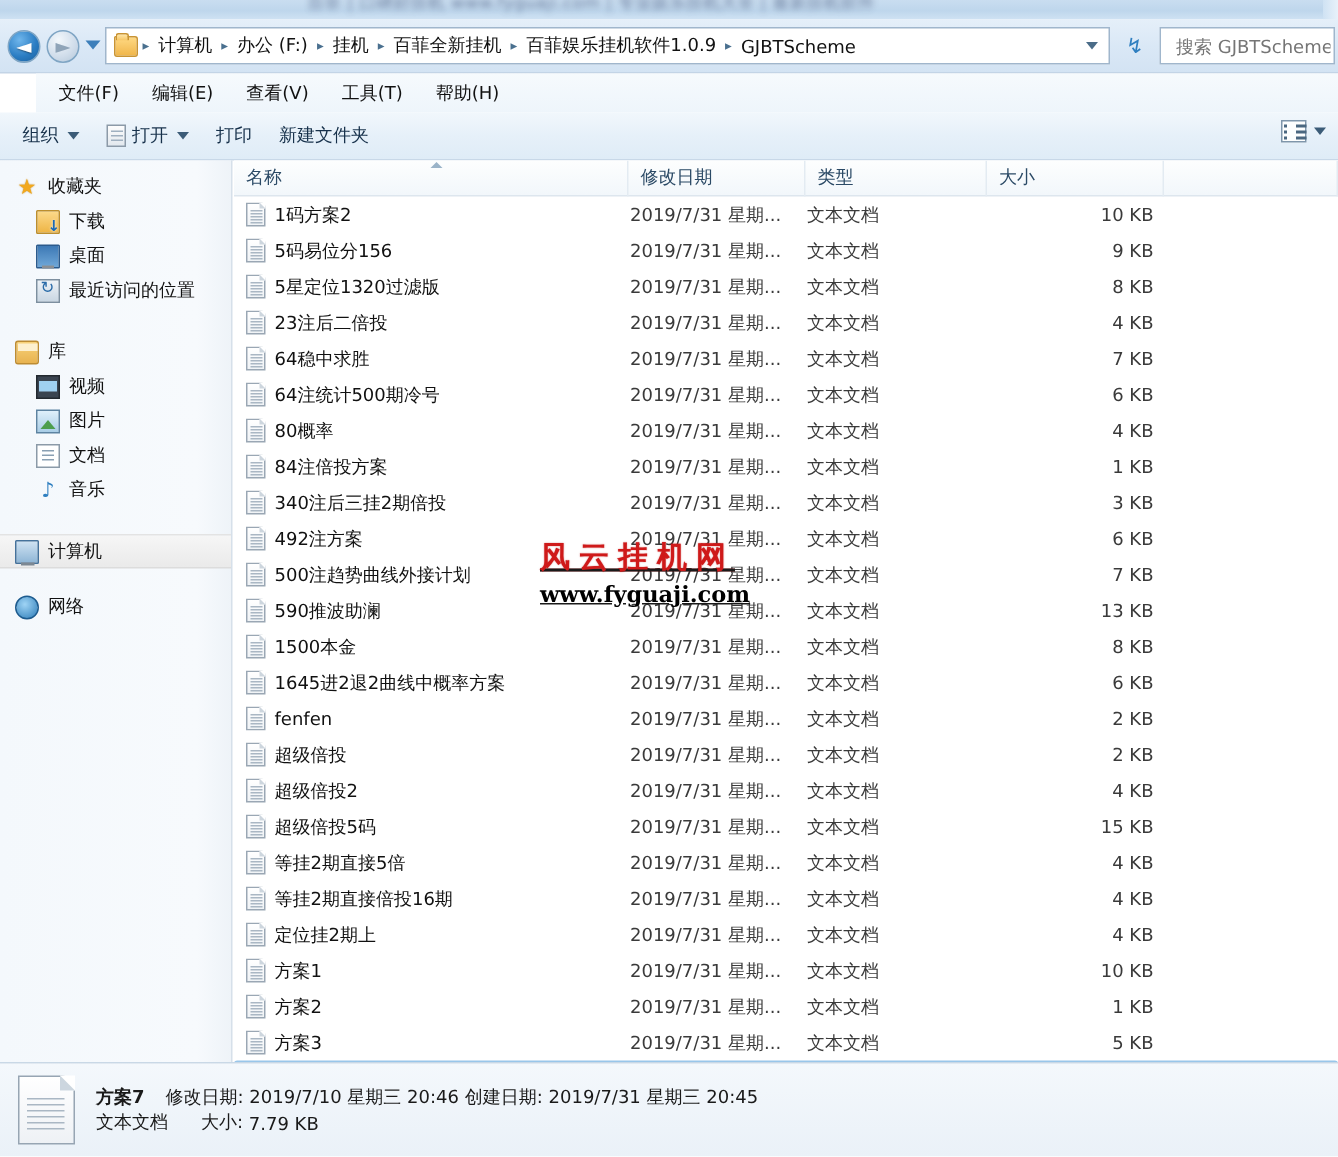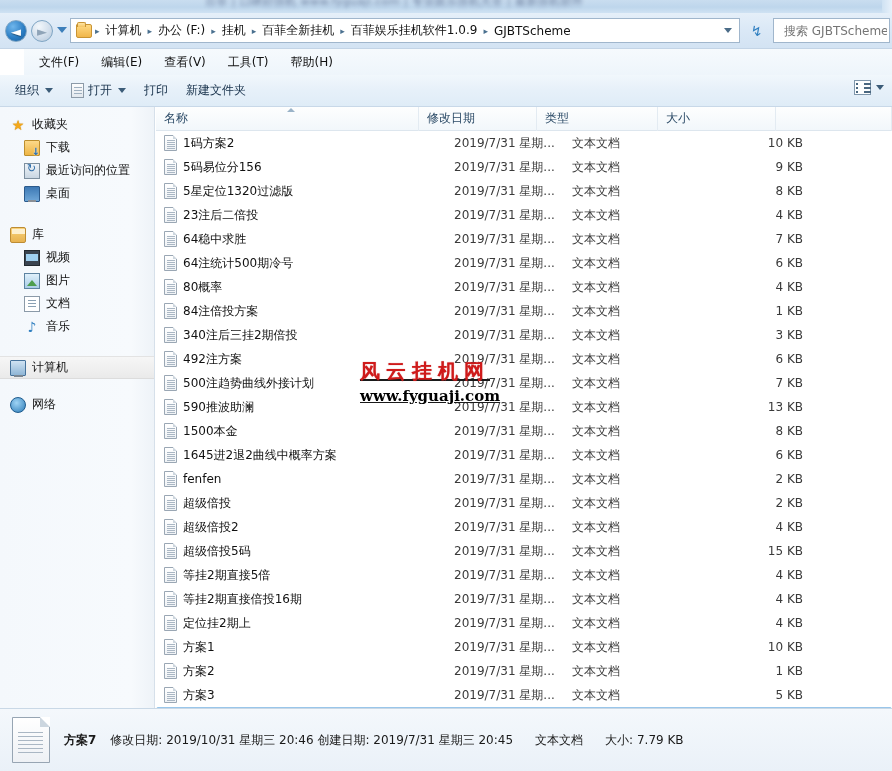--- a/index.html
+++ b/index.html
@@ -207,21 +207,21 @@
   .rows { height: 577px; overflow: hidden; }
   .row {
     height: 24px; display: flex; align-items: center; font-size: 12px; color: #111;
     border: 1px solid transparent;
   }
   .row.selected {
     background: linear-gradient(to bottom,#e2eefb 0%,#cfe3f7 100%);
     border: 1px solid #99c6ea; border-radius: 2px;
   }
   .c-name { width: 263px; display:flex; align-items:center; gap:6px; padding-left:7px; overflow:hidden; white-space:nowrap;}
-  .c-date { width: 118px; color:#3a3a3a;margin-left:34px; }
+  .c-date { width: 118px; color:#3a3a3a; }
   .c-type { width: 121px; color:#3a3a3a; }
   .c-size { width: 110px; text-align:right; color:#3a3a3a; }
   .txtico {
     width: 13px; height: 16px; flex: 0 0 auto; position: relative;
     background: linear-gradient(to bottom,#ffffff,#f0f3f6);
     border: 1px solid #9aa7b4; border-radius: 0 3px 0 0;
   }
   .txtico::before{
     content:""; position:absolute; right:-1px; top:-1px;
     width:0;height:0;border-left:4px solid #cdd6de; border-top:4px solid #fff;
@@ -260,21 +260,21 @@
   }
   .bigico::before{
     content:""; position:absolute; right:-1px; top:-1px;
     width:0;height:0;border-left:10px solid #ccd6df;border-top:10px solid #fff;
   }
   .bigico::after{
     content:""; position:absolute; left:5px; top:14px; width:25px;height:1px;
     background:#aab7c4;
     box-shadow:0 4px 0 #aab7c4,0 8px 0 #aab7c4,0 12px 0 #aab7c4,0 16px 0 #aab7c4,0 20px 0 #aab7c4;
   }
-  .dtext { display: flex; flex-direction: row; gap: 22px; }
+  .dtext { display: flex; flex-direction: column; gap: 0; }
   .dline { display: flex; align-items: center; font-size: 12px; color: #1a1a1a; white-space: nowrap;}
   .dname { font-weight: bold; margin-right: 14px; }
   .dlabel { color: #1a1a1a; }
   .dtype { margin-right: 22px; }
 </style>
 </head>
 <body>
 
 <div id="app">
 
@@ -366,26 +366,26 @@
     <div class="navgroup">
       <div class="navrow">
         <span class="ico ico-star">★</span>
         <span>收藏夹</span>
       </div>
       <div class="navrow child">
         <span class="ico ico-down"></span>
         <span>下载</span>
       </div>
       <div class="navrow child">
+        <span class="ico ico-desk"></span>
+        <span>桌面</span>
+      </div>
+      <div class="navrow child">
         <span class="ico ico-recent"></span>
         <span>最近访问的位置</span>
-      </div>
-      <div class="navrow child">
-        <span class="ico ico-desk"></span>
-        <span>桌面</span>
       </div>
     </div>
 
     <div class="navspacer"></div>
 
     <div class="navgroup">
       <div class="navrow">
         <span class="ico ico-lib"></span>
         <span>库</span>
       </div>
@@ -664,21 +664,21 @@
     <div class="wm-cn">风云挂机网</div>
     <div class="wm-url">www.fyguaji.com</div>
   </div>
 
   <div class="details">
     <div class="bigico"></div>
     <div class="dtext">
       <div class="dline">
         <span class="dname">方案7</span>
         <span class="dlabel">修改日期:</span>&nbsp;
-        <span>2019/10/31 星期三 20:46</span>&nbsp;
+        <span>2019/7/10 星期三 20:46</span>&nbsp;
         <span class="dlabel">创建日期:</span>&nbsp;
         <span>2019/7/31 星期三 20:45</span>
       </div>
       <div class="dline">
         <span class="dtype">文本文档</span>
         <span class="dlabel">大小:</span>&nbsp;
         <span>7.79 KB</span>
       </div>
     </div>
   </div>

